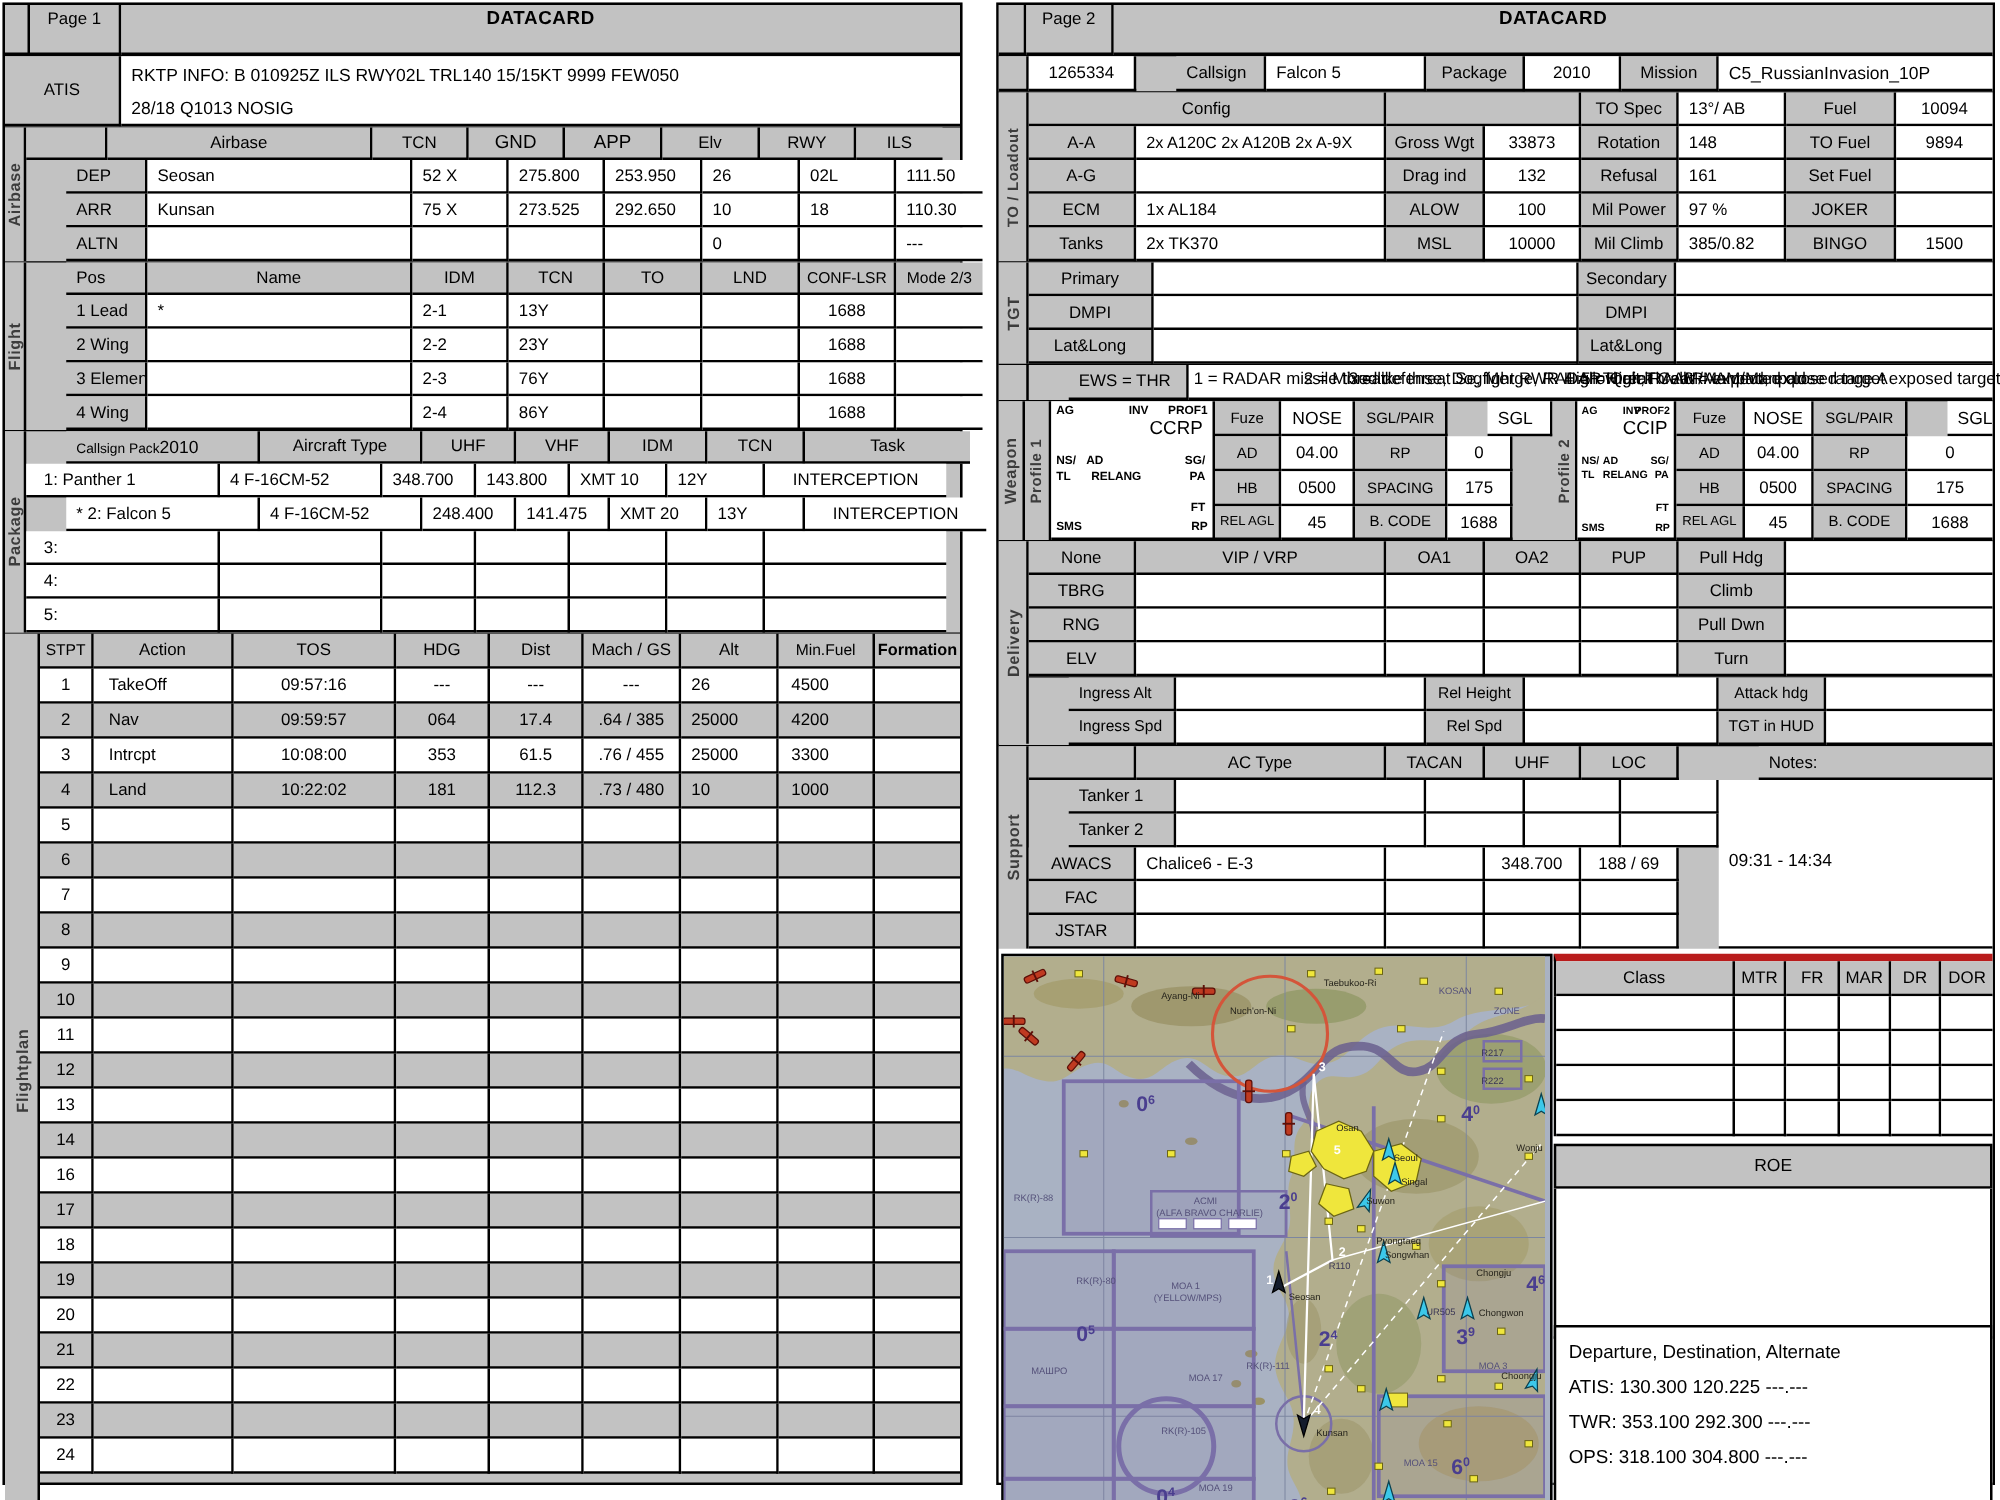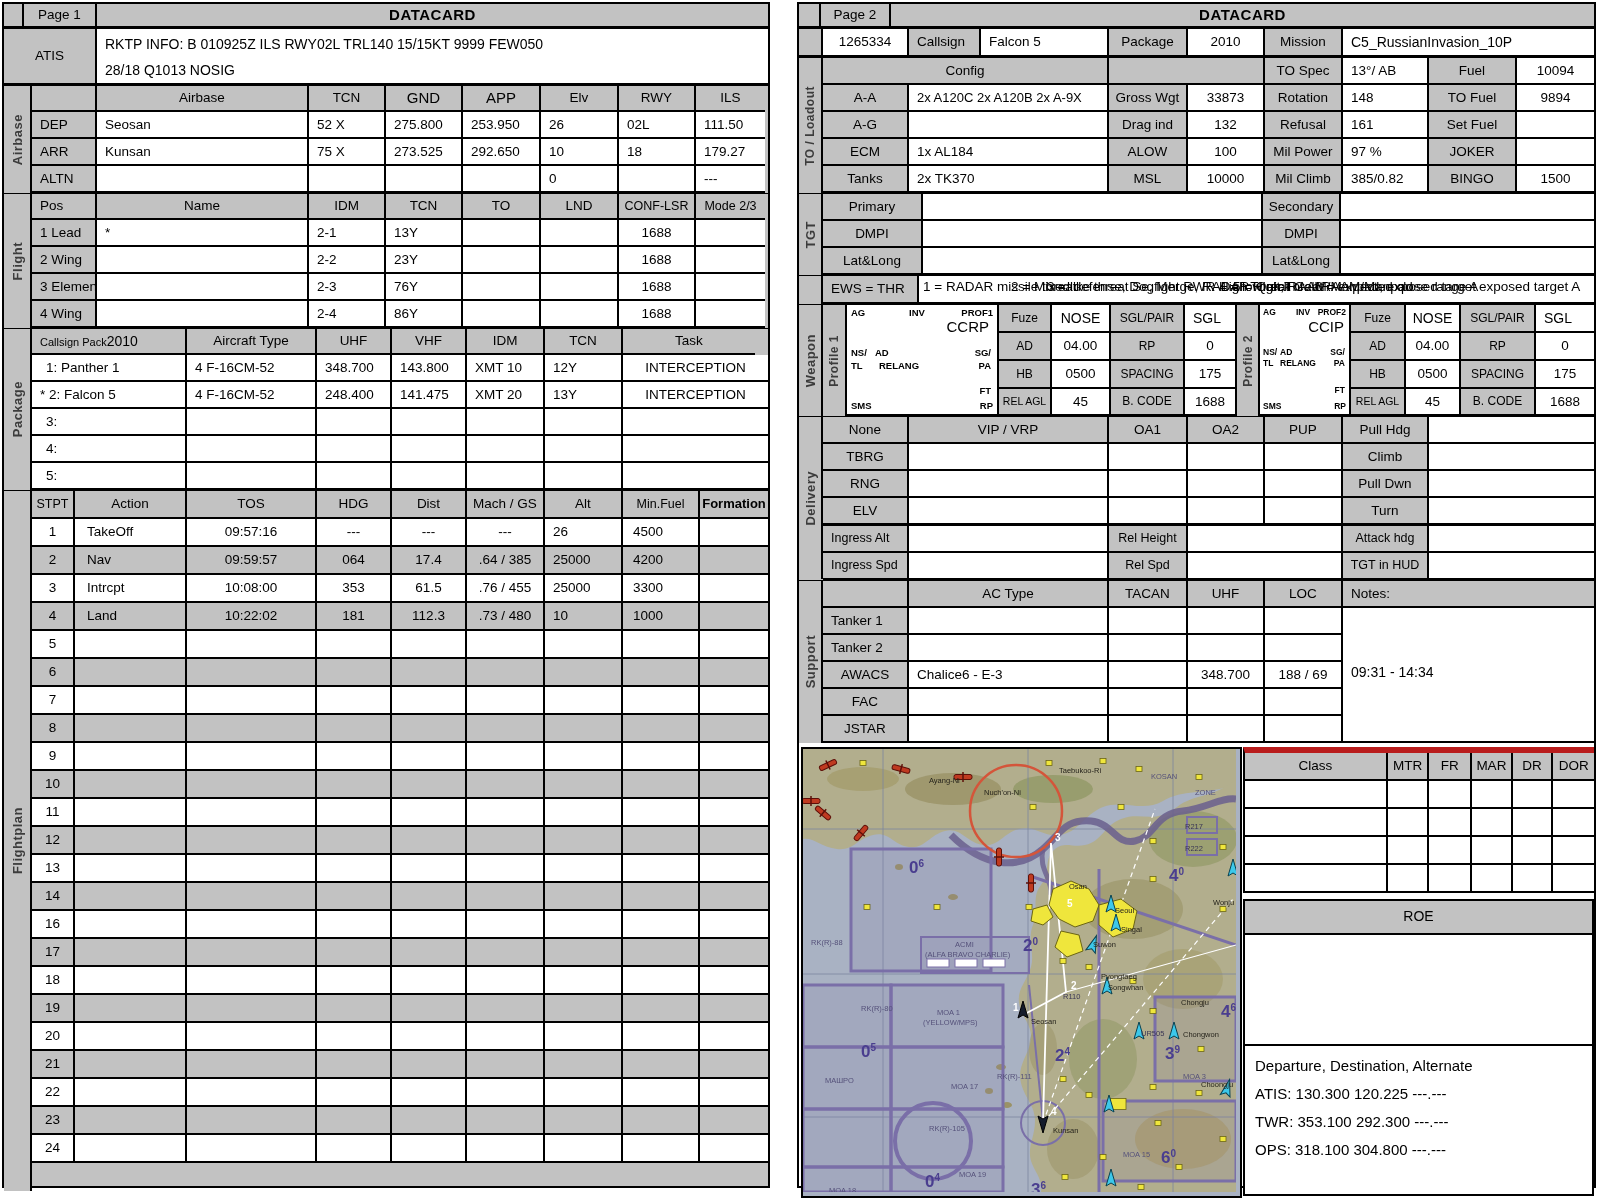--- a/index.html
+++ b/index.html
@@ -3,23 +3,23 @@
 <meta charset="utf-8">
 <style>
   html,body{margin:0;padding:0;background:#fff;font-family:"Liberation Sans",sans-serif;color:#000;}
   #stage{position:relative;width:1600px;height:1200px;background:#fff;overflow:hidden;}
   .page{position:absolute;top:2px;background:#c2c2c2;border:2px solid #000;box-sizing:content-box;}
   #p1{left:2px;width:764px;height:1182px;}
   #p2{left:797px;width:795px;height:1182px;}
   .row{display:flex;}
   .c{box-sizing:border-box;border-right:2px solid #000;border-bottom:2px solid #000;font-size:13.5px;overflow:hidden;white-space:nowrap;}
   .g{background:#c2c2c2;} .w{background:#fff;}
-  .ctr{text-align:center;} .pl{padding-left:8px;} .pl14{padding-left:14px;} .pl4{padding-left:8px;}
+  .ctr{text-align:center;} .pl{padding-left:8px;} .pl14{padding-left:14px;} .pl4{padding-left:8px;margin-left:32px;}
   .nr{border-right:none!important;}
-  .h24{height:24px;line-height:22px;} .h26{height:26px;line-height:24px;} .h27{height:27px;line-height:25px;} .h28{height:28px;line-height:26px;}
+  .h24{height:40px;line-height:22px;} .h26{height:26px;line-height:24px;} .h27{height:27px;line-height:25px;} .h28{height:28px;line-height:26px;}
   .bold{font-weight:bold;}
   .sec{display:flex;border-top:1px solid #000;}
   .strip{width:28px;background:#c2c2c2;border-right:2px solid #000;display:flex;align-items:center;justify-content:center;box-sizing:border-box;}
   .strip2{width:24px;background:#c2c2c2;border-right:2px solid #000;display:flex;align-items:center;justify-content:center;box-sizing:border-box;}
   .vlabel{writing-mode:vertical-rl;transform:rotate(180deg);font-weight:bold;color:#3c3c3c;font-size:13px;letter-spacing:.5px;white-space:nowrap;}
   .col{display:flex;flex-direction:column;}
   .title{font-weight:bold;font-size:15px;letter-spacing:.5px;}
   .small{font-size:11px;text-align:right;}
   .fpc{height:28px;line-height:26px;box-sizing:border-box;border-right:2px solid #000;border-bottom:2px solid #000;font-size:13.5px;overflow:hidden;white-space:nowrap;}
   .fpc0{width:43px;text-align:center;}
@@ -96,21 +96,21 @@
           <div class="c w h27 pl nr" style="width:69px">111.50</div>
         </div>
         <div class="row">
           <div class="c g h27 pl4" style="width:65px">ARR</div>
           <div class="c w h27 pl" style="width:212px">Kunsan</div>
           <div class="c w h27 pl" style="width:77px">75 X</div>
           <div class="c w h27 pl" style="width:77px">273.525</div>
           <div class="c w h27 pl" style="width:78px">292.650</div>
           <div class="c w h27 pl" style="width:78px">10</div>
           <div class="c w h27 pl" style="width:77px">18</div>
-          <div class="c w h27 pl nr" style="width:69px">179.27</div>
+          <div class="c w h27 pl nr" style="width:69px">110.30</div>
         </div>
         <div class="row">
           <div class="c g h27 pl4" style="width:65px">ALTN</div>
           <div class="c w h27 pl" style="width:212px"></div>
           <div class="c w h27 pl" style="width:77px"></div>
           <div class="c w h27 pl" style="width:77px"></div>
           <div class="c w h27 pl" style="width:78px"></div>
           <div class="c w h27 pl" style="width:78px">0</div>
           <div class="c w h27 pl" style="width:77px"></div>
           <div class="c w h27 pl nr" style="width:69px">---</div>

